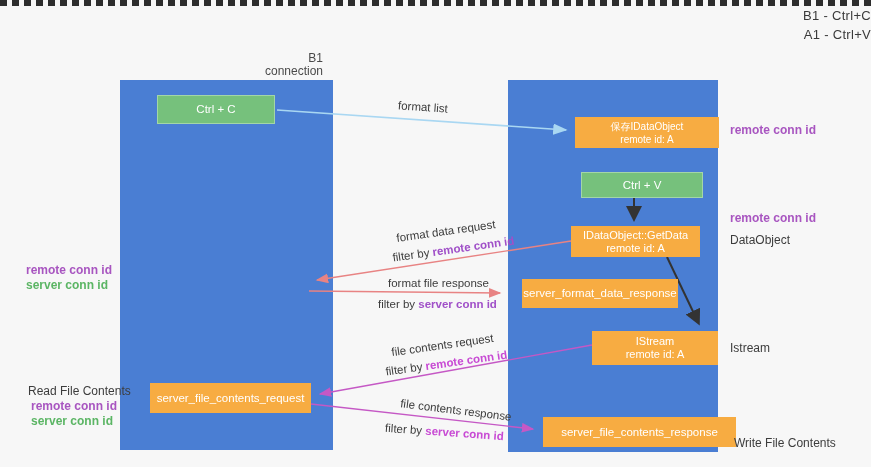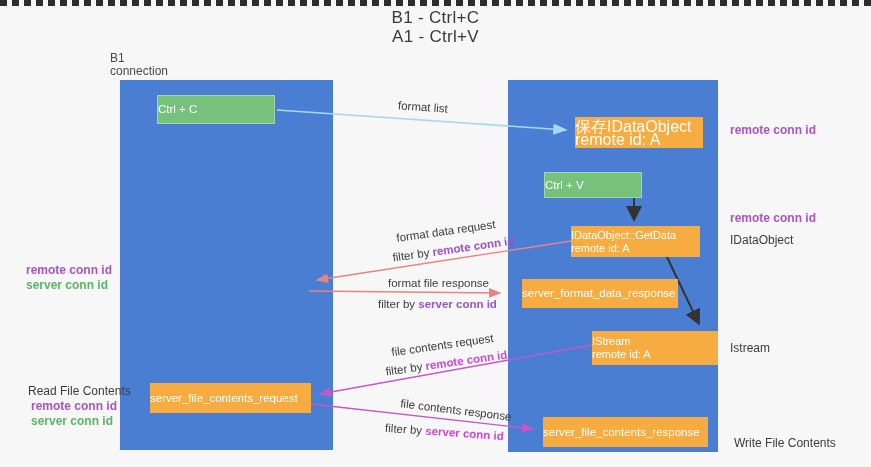--- a/index.html
+++ b/index.html
@@ -1,29 +1,29 @@
 <!DOCTYPE html>
 <html><head>
 <meta charset="utf-8">
 <style>
   html,body{margin:0;padding:0;background:#e9e9e9;}
   .canvas{
     position:relative; width:871px; height:467px; background:#f7f7f7;
     font-family:"Liberation Sans", sans-serif; overflow:hidden;
     -webkit-font-smoothing:antialiased;
   }
-  .ttl{position:absolute; left:0; width:871px; text-align:center;
-       font-size:17px; color:#3a3a3a; letter-spacing:.3px;}
+  .ttl{position:absolute; left:0; width:871px; text-align:right;
+       font-size:13px; color:#3a3a3a; letter-spacing:.3px;}
   .lane{position:absolute; background:#4a7ed3; z-index:1;}
-  .lane-hdr{position:absolute; text-align:left; font-size:12px; color:#4a4a4a; line-height:13px; z-index:2;}
+  .lane-hdr{position:absolute; text-align:right; font-size:12px; color:#4a4a4a; line-height:13px; z-index:2;}
   .divider{position:absolute; left:0; top:158; width:871px; height:6px; z-index:3;
     background-image:repeating-linear-gradient(90deg,#2d2d2d 0 7px,rgba(0,0,0,0) 7px 12px);}
   svg.arrows{position:absolute; left:0; top:0; z-index:4; pointer-events:none;}
   .node{position:absolute; z-index:5; display:flex; flex-direction:column;
-        align-items:flex-start; justify-content:center; text-align:center;
+        align-items:center; justify-content:center; text-align:center;
         color:#fff; font-size:11.5px; line-height:13px; box-sizing:border-box;}
   .node.green{background:#76c17c; border:1px solid #a3d6a7;}
   .node.orange{background:#f7ac42;}
   .albl{position:absolute; z-index:6; font-size:11.5px; color:#3c3c3c; white-space:nowrap;}
   .rot-up{transform:rotate(-8deg);}
   .rot-dn7{transform:rotate(7deg);}
   .rot-dn4{transform:rotate(4deg);}
   .hl{font-weight:bold;}
   .hl.purple{color:#a050c8;}
   .hl.magenta{color:#c84bd4;}
@@ -73,42 +73,42 @@
     <line x1="571" y1="241" x2="317" y2="280" stroke="#e88383" stroke-width="1.4" marker-end="url(#ah-salmon)"></line>
     <line x1="309" y1="291" x2="500" y2="293" stroke="#e88383" stroke-width="1.4" marker-end="url(#ah-salmon)"></line>
     <line x1="667" y1="257" x2="698" y2="322" stroke="#333333" stroke-width="2" marker-end="url(#ah-black)"></line>
     <line x1="592" y1="345" x2="320" y2="394" stroke="#c558c5" stroke-width="1.4" marker-end="url(#ah-magenta)"></line>
     <line x1="311" y1="404" x2="533" y2="429" stroke="#c558c5" stroke-width="1.4" marker-end="url(#ah-magenta)"></line>
   </svg>
 
   <div class="node green" style="left:157px;top:95px;width:118px;height:29px">
     <div>Ctrl + C</div>
   </div>
-  <div class="node orange" style="left:575px;top:117px;width:128px;height:31px;font-size:16px">
+  <div class="node orange" style="left:575px;top:117px;width:144px;height:31px;font-size:10px">
     <div>保存IDataObject</div>
     <div>remote id: A</div>
   </div>
-  <div class="node green" style="left:544px;top:172px;width:98px;height:26px">
+  <div class="node green" style="left:581px;top:172px;width:122px;height:26px">
     <div>Ctrl + V</div>
   </div>
   <div class="node orange" style="left:571px;top:226px;width:129px;height:31px;font-size:11px">
     <div>IDataObject::GetData</div>
     <div>remote id: A</div>
   </div>
   <div class="node orange" style="left:522px;top:279px;width:156px;height:29px">
     <div>server_format_data_response</div>
   </div>
   <div class="node orange" style="left:592px;top:331px;width:126px;height:34px;font-size:11px">
     <div>IStream</div>
     <div>remote id: A</div>
   </div>
   <div class="node orange" style="left:150px;top:383px;width:161px;height:30px">
     <div>server_file_contents_request</div>
   </div>
-  <div class="node orange" style="left:543px;top:417px;width:165px;height:30px">
+  <div class="node orange" style="left:543px;top:417px;width:193px;height:30px">
     <div>server_file_contents_response</div>
   </div>
 
   <div class="albl rot-dn4" style="left:398px;top:101px">format list</div>
 
   <div class="albl rot-up" style="left:396px;top:225px">format data request</div>
   <div class="albl rot-up" style="left:392px;top:243px">
     <span>filter by </span><span class="hl purple">remote conn id</span>
   </div>
 
@@ -122,21 +122,21 @@
     <span>filter by </span><span class="hl magenta">remote conn id</span>
   </div>
 
   <div class="albl rot-dn7" style="left:400px;top:404px">file contents response</div>
   <div class="albl rot-dn4" style="left:385px;top:426px">
     <span>filter by </span><span class="hl magenta">server conn id</span>
   </div>
 
   <div class="side bold purple" style="left:730px;top:123px">remote conn id</div>
   <div class="side bold purple" style="left:730px;top:211px">remote conn id</div>
-  <div class="side dark" style="left:730px;top:233px">IDataObject</div>
+  <div class="side dark" style="left:730px;top:233px">DataObject</div>
   <div class="side dark" style="left:730px;top:341px">Istream</div>
   <div class="side dark" style="left:734px;top:436px">Write File Contents</div>
 
   <div class="side bold purple" style="left:26px;top:263px">remote conn id</div>
   <div class="side bold green" style="left:26px;top:278px">server conn id</div>
   <div class="side dark" style="left:28px;top:384px">Read File Contents</div>
   <div class="side bold purple" style="left:31px;top:399px">remote conn id</div>
   <div class="side bold green" style="left:31px;top:414px">server conn id</div>
 
 </div>

